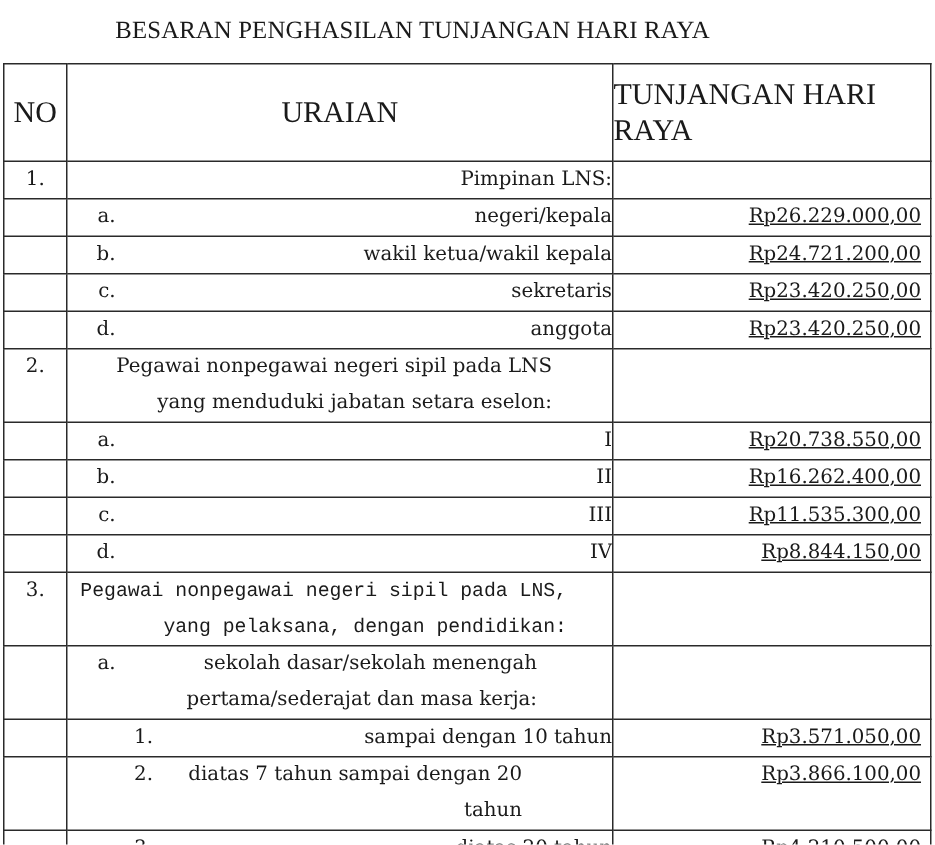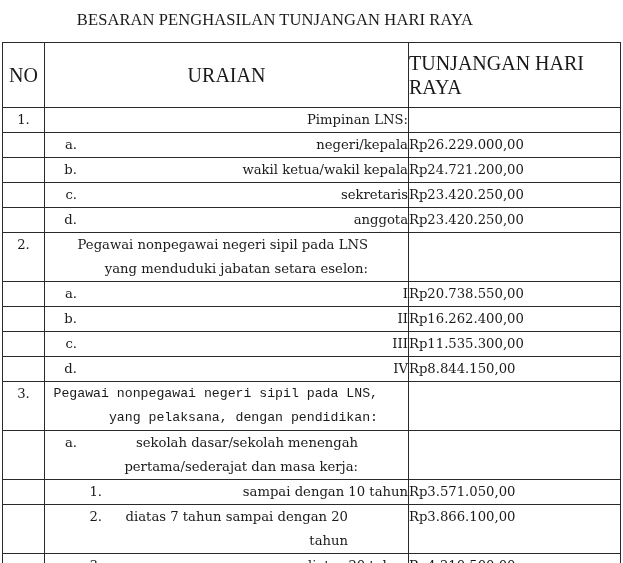--- a/index.html
+++ b/index.html
@@ -19,21 +19,21 @@
   col.c-no { width: 42px; }
   col.c-ur { width: 364px; }
   col.c-th { width: 212px; }
   th {
     font-family: "Liberation Serif", serif; font-weight: normal; font-size: 20px;
     height: 64px; vertical-align: middle !important; text-align: center;
   }
   th.h-th { text-align: left; }
   td.no { text-align: center; }
   td.ur { padding-left: 7px !important; text-align: right; }
-  td.val { text-align: left; padding-right: 6px !important; }
+  td.val { text-align: right; padding-right: 6px !important; text-decoration: underline; }
   .item { display: flex; }
   .mark { display: inline-block; flex: 0 0 auto; }
   .mark.l1 { width: 25px; }
   .mark.l2 { width: 25px; }
   .indent2 { padding-left: 25px; }
   .txt { flex: 1 1 auto; }
   tr.r24 td { height: 23px; }
   tr.r48 td { height: 47px; }
 </style>
 </head>

